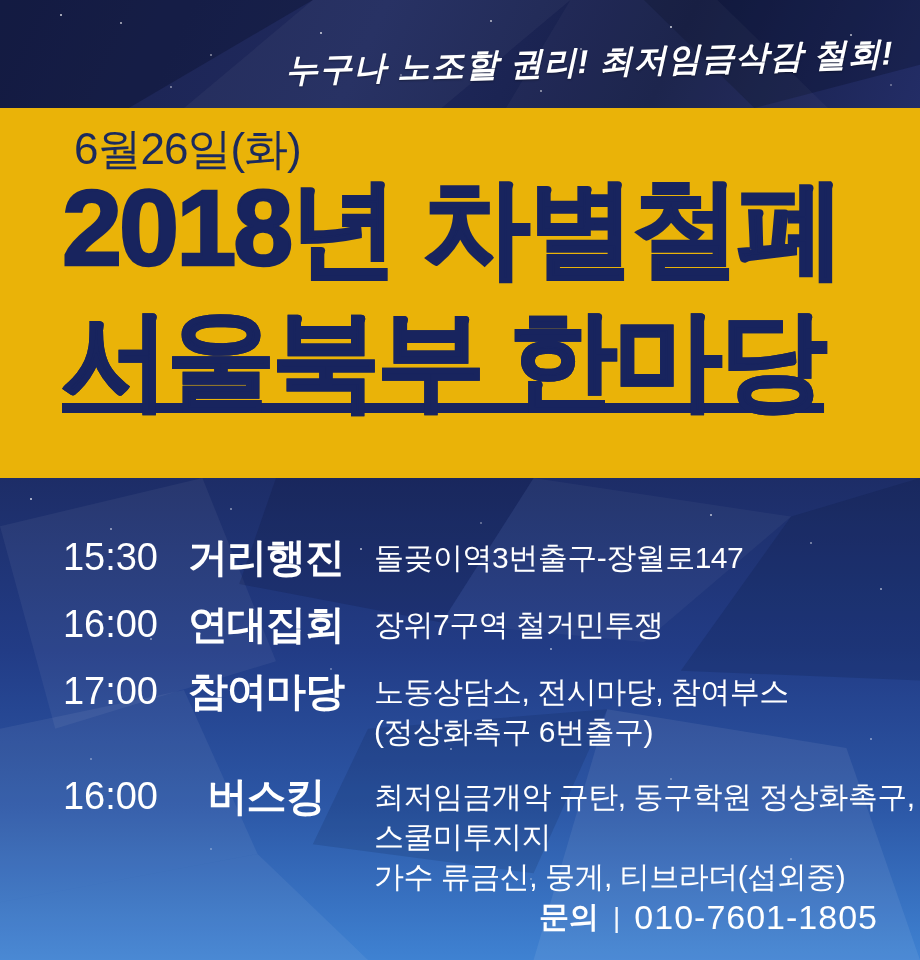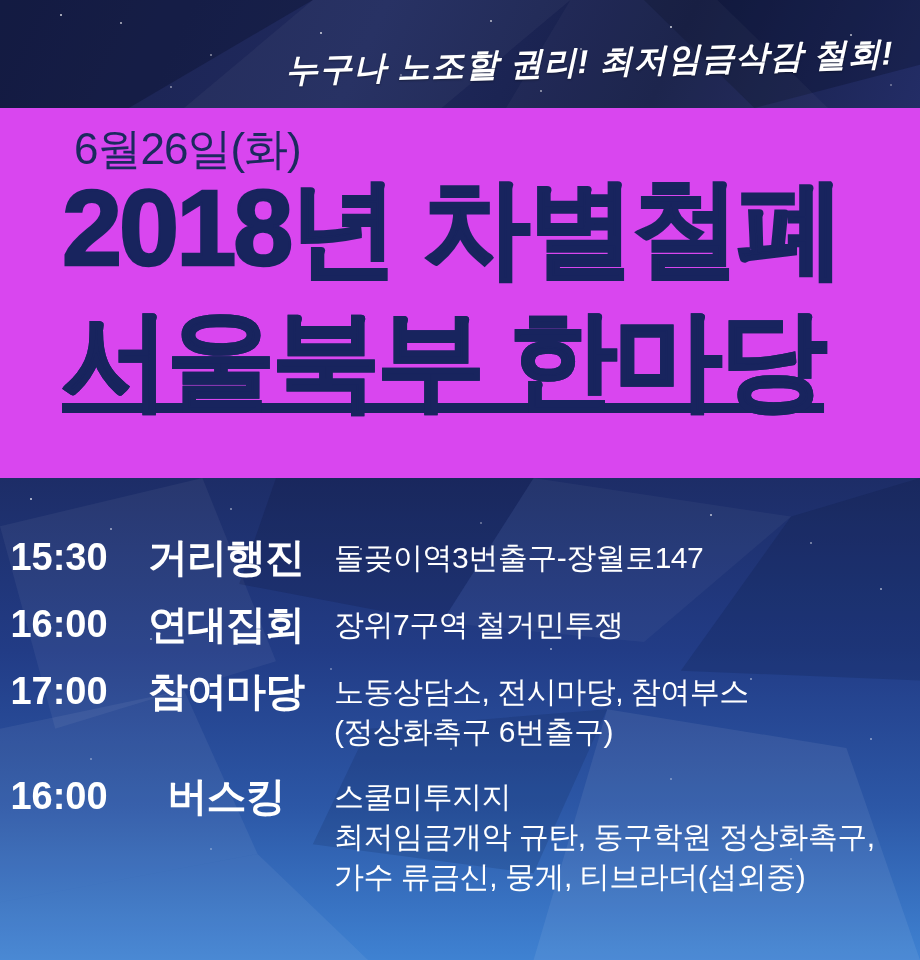--- a/index.html
+++ b/index.html
@@ -25,21 +25,21 @@
     position:absolute;top:40px;right:26px;
     color:#ffffff;
     font-size:33px;font-weight:700;font-style:italic;
     letter-spacing:1px;white-space:nowrap;
     transform:rotate(-1.6deg);
     text-shadow:0 1px 2px rgba(0,0,0,.35);
   }
   
   .white-band{
     position:absolute;top:108px;left:0;width:920px;height:370px;
-    background:#d946ef;
+    background:#eab308;
     padding:0;box-sizing:border-box;
   }
   .event-date{
     position:absolute;top:12px;left:74px;
     color:#1b2a5e;font-size:44px;font-weight:500;letter-spacing:-1px;
   }
   .title-line{
     position:absolute;left:62px;
     color:#18245e;
     font-size:108px;font-weight:900;
@@ -81,23 +81,23 @@
     120px 140px rgba(255,255,255,.5),300px 170px rgba(255,255,255,.4),
     520px 150px rgba(255,255,255,.6),720px 180px rgba(255,255,255,.5),
     60px 260px rgba(255,255,255,.4),420px 250px rgba(255,255,255,.5),
     640px 280px rgba(255,255,255,.4),840px 240px rgba(255,255,255,.5),
     180px 350px rgba(255,255,255,.35),500px 380px rgba(255,255,255,.35),
     760px 360px rgba(255,255,255,.35);}
   
   .schedule{position:absolute;top:56px;left:0;width:920px;}
   .row{display:flex;align-items:flex-start;margin-bottom:21px;color:#ffffff;}
   .time{
-    width:118px;text-align:center;
-    font-size:38px;font-weight:700;letter-spacing:0;
-    flex:0 0 118px;line-height:46px;
+    width:118px;text-align:right;
+    font-size:38px;font-weight:400;letter-spacing:0;
+    flex:0 0 118px;line-height:46px;margin-left:40px;
   }
   .label{
     flex:0 0 216px;text-align:center;
     font-size:40px;font-weight:700;letter-spacing:-1px;line-height:46px;
   }
   .details{
     flex:1 1 auto;
     font-size:30px;font-weight:400;line-height:40px;
     padding:4px 34px 0 0;letter-spacing:-0.5px;
   }
@@ -166,23 +166,26 @@
         <div class="details">
           <div>노동상담소, 전시마당, 참여부스</div>
           <div>(정상화촉구 6번출구)</div>
         </div>
       </div>
 
       <div class="row">
         <span class="time">16:00</span>
         <span class="label">버스킹</span>
         <div class="details">
+          <div>최저임금개악 규탄, 동구학원 정상화촉구,</div>
           <div>스쿨미투지지</div>
-          <div>최저임금개악 규탄, 동구학원 정상화촉구,</div>
           <div>가수 류금신, 뭉게, 티브라더(섭외중)</div>
         </div>
       </div>
 
     </div>
 
+    <div class="contact">
+      <span class="contact-label">문의</span><span class="contact-sep">|</span><span class="contact-phone">010-7601-1805</span>
+    </div>
   </div>
 
 </div>
 
 </body></html>

